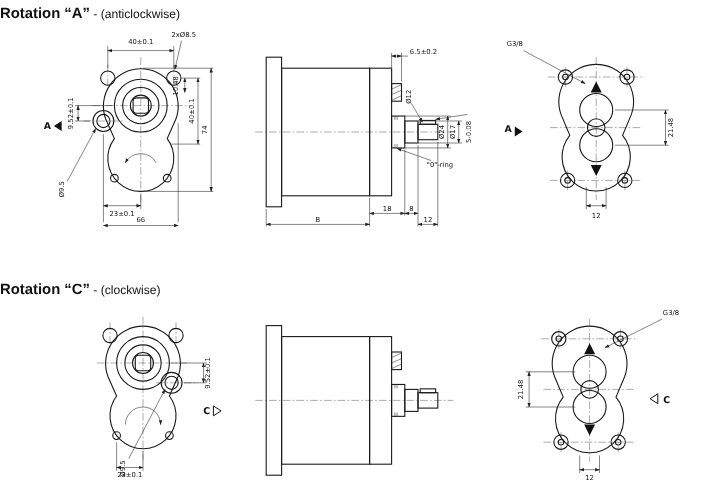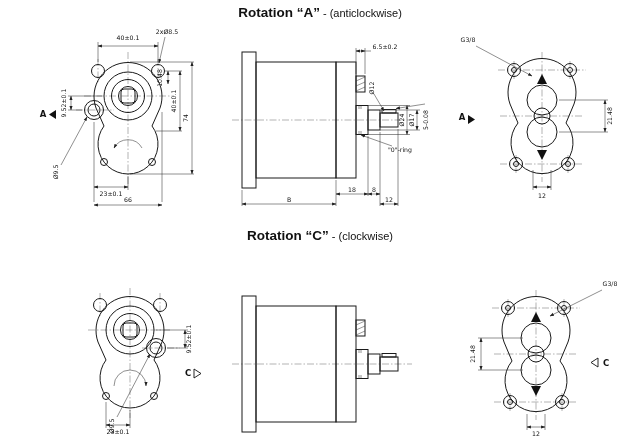--- a/index.html
+++ b/index.html
@@ -1,19 +1,19 @@
 <!DOCTYPE html>
 <html><head>
 <meta charset="utf-8">
 <style>
   *{margin:0;padding:0;box-sizing:border-box}
   html,body{width:640px;height:442px;background:#fff;overflow:hidden;
     font-family:"Liberation Sans",sans-serif}
   .canvas{position:absolute;left:0;top:0;width:640px;height:442px;background:#fff}
-  .title{position:absolute;left:0;width:640px;text-align:center;color:#111;white-space:nowrap}
+  .title{position:absolute;left:0;width:640px;color:#111;white-space:nowrap}
   .title .tbold{font-size:13.5px;font-weight:bold}
   .title .tnorm{font-size:11px;font-weight:normal}
   .view{position:absolute}
   svg{display:block;overflow:visible}
   .ol{fill:none;stroke:#1a1a1a;stroke-width:1}
   .thin{fill:none;stroke:#333;stroke-width:0.55}
   .cl{fill:none;stroke:#666;stroke-width:0.5;stroke-dasharray:7 2 1.5 2}
   .dimline{stroke:#333;stroke-width:0.55;fill:none}
   .hatch{stroke:#333;stroke-width:0.5}
   .dim{font:6.2px "DejaVu Sans",sans-serif;fill:#111}
@@ -196,21 +196,21 @@
         <line x1="83" y1="157" x2="101" y2="157" marker-start="url(#arr)" marker-end="url(#arr)"></line>
       </g>
       <text class="dim" x="18" y="12" text-anchor="middle">G3/8</text>
       <text class="dim" x="162" y="86" text-anchor="middle" transform="rotate(-90 162 86)">21.48</text>
       <text class="dim" x="92" y="168" text-anchor="middle">12</text>
       <text class="lbl" x="12" y="90" text-anchor="middle">A</text>
       <polygon class="tri-f" points="18,85 18,94 25,89.5"></polygon>
     </svg>
   </div>
 
-  <div class="title" style="top:226px">
+  <div class="title" style="top:254px">
     <span class="tbold">Rotation “C”</span><span class="tnorm"> - (clockwise)</span>
   </div>
 
   <div class="view" style="left:30px;top:276px">
     <svg width="180" height="162" viewBox="0 0 180 162">
       <g class="cl">
         <line x1="100" y1="12" x2="100" y2="142"></line>
         <line x1="58" y1="54" x2="142" y2="54"></line>
         <line x1="112" y1="72" x2="150" y2="72"></line>
         <line x1="70" y1="17" x2="70" y2="41"></line>

